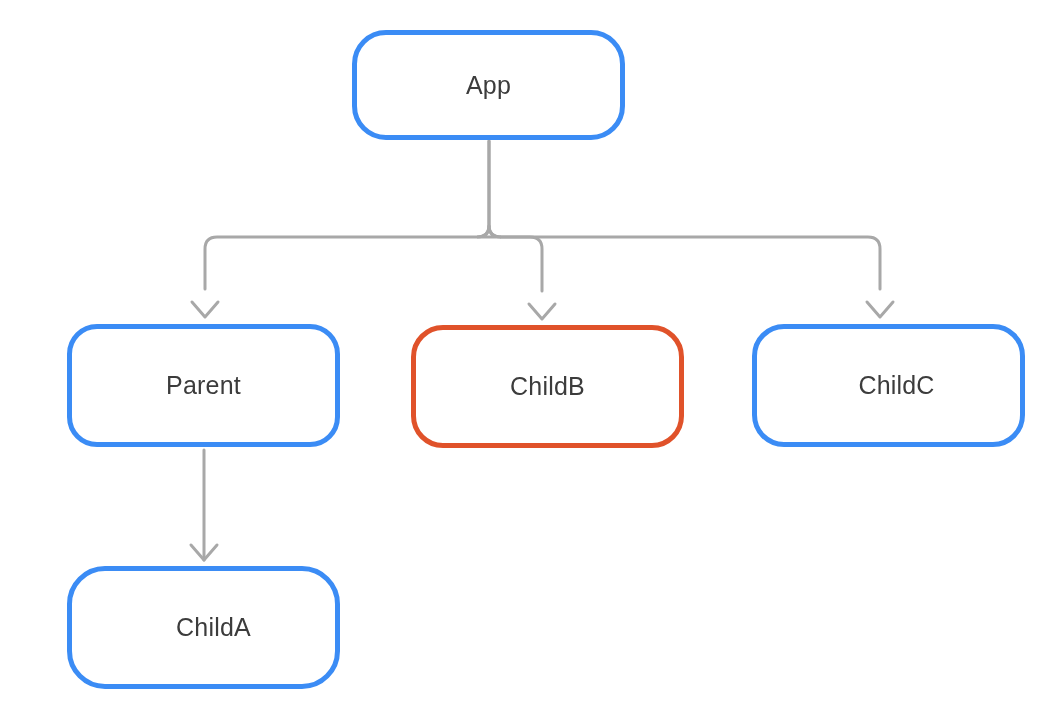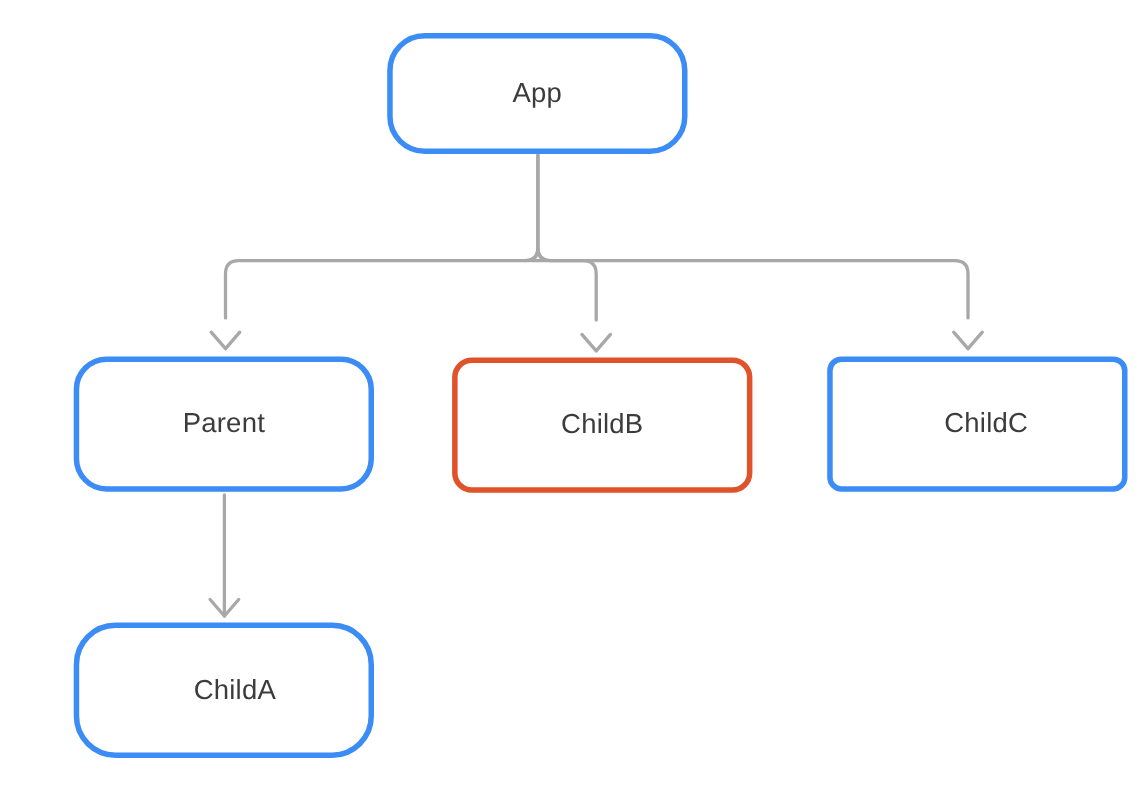--- a/index.html
+++ b/index.html
@@ -36,22 +36,22 @@
   .node-label {
     font-size: 25px;
     line-height: 1;
     color: #3c3c3c;
     letter-spacing: 0.2px;
     white-space: nowrap;
     user-select: none;
   }
   .node-app     { left: 352px; top: 30px;  width: 273px; height: 110px; border-radius: 34px; border-width: 5px; }
   .node-parent  { left: 67px;  top: 324px; width: 273px; height: 123px; border-radius: 30px; border-width: 5px; }
-  .node-childb  { left: 411px; top: 325px; width: 273px; height: 123px; border-radius: 18px; border-width: 5px; }
-  .node-childc  { left: 752px; top: 324px; width: 273px; height: 123px; border-radius: 13px; border-width: 5px; }
+  .node-childb  { left: 411px; top: 325px; width: 273px; height: 123px; border-radius: 32px; border-width: 5px; }
+  .node-childc  { left: 752px; top: 324px; width: 273px; height: 123px; border-radius: 32px; border-width: 5px; }
   .node-childa  { left: 67px;  top: 566px; width: 273px; height: 123px; border-radius: 38px; border-width: 5px; }
   .label-nudge-a { transform: translateX(10px); }
   .label-nudge-c { transform: translateX(8px); }
 </style>
 </head>
 <body>
 
 <div id="canvas">
 
   <svg id="edges" viewBox="0 0 1040 718" width="1040" height="718" xmlns="http://www.w3.org/2000/svg">

